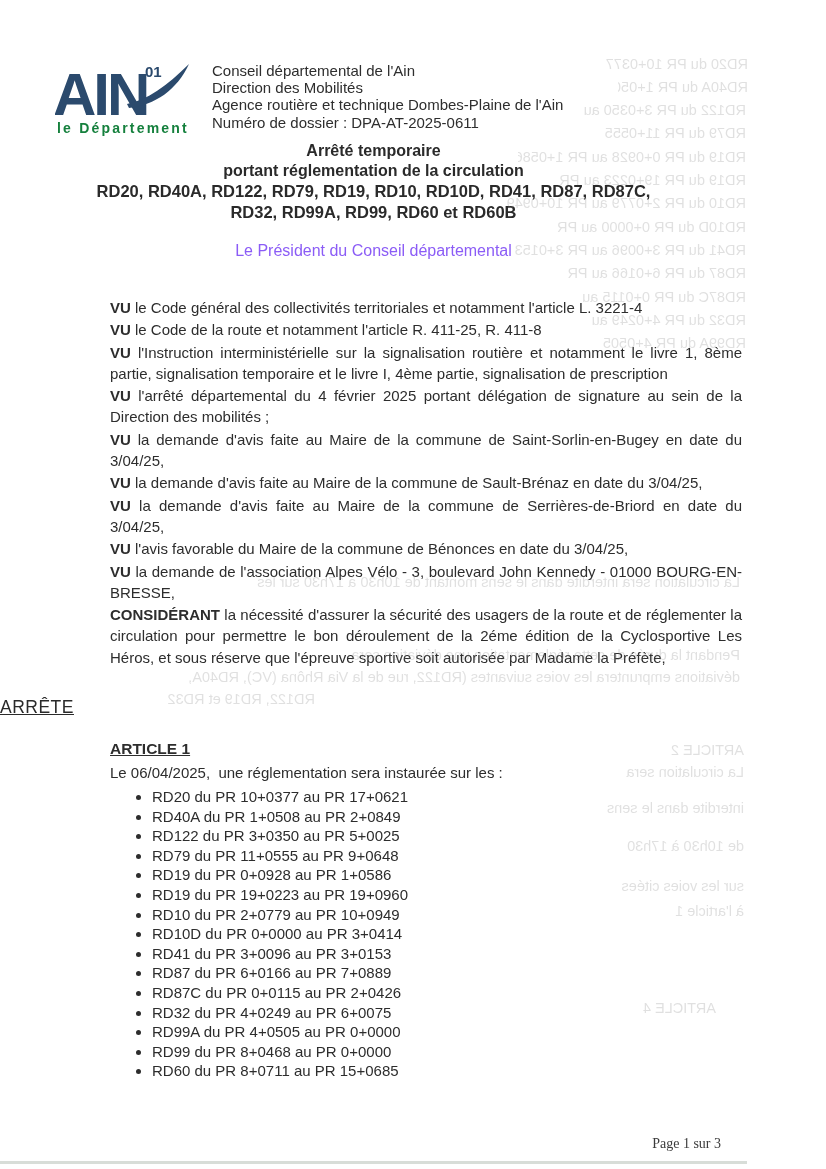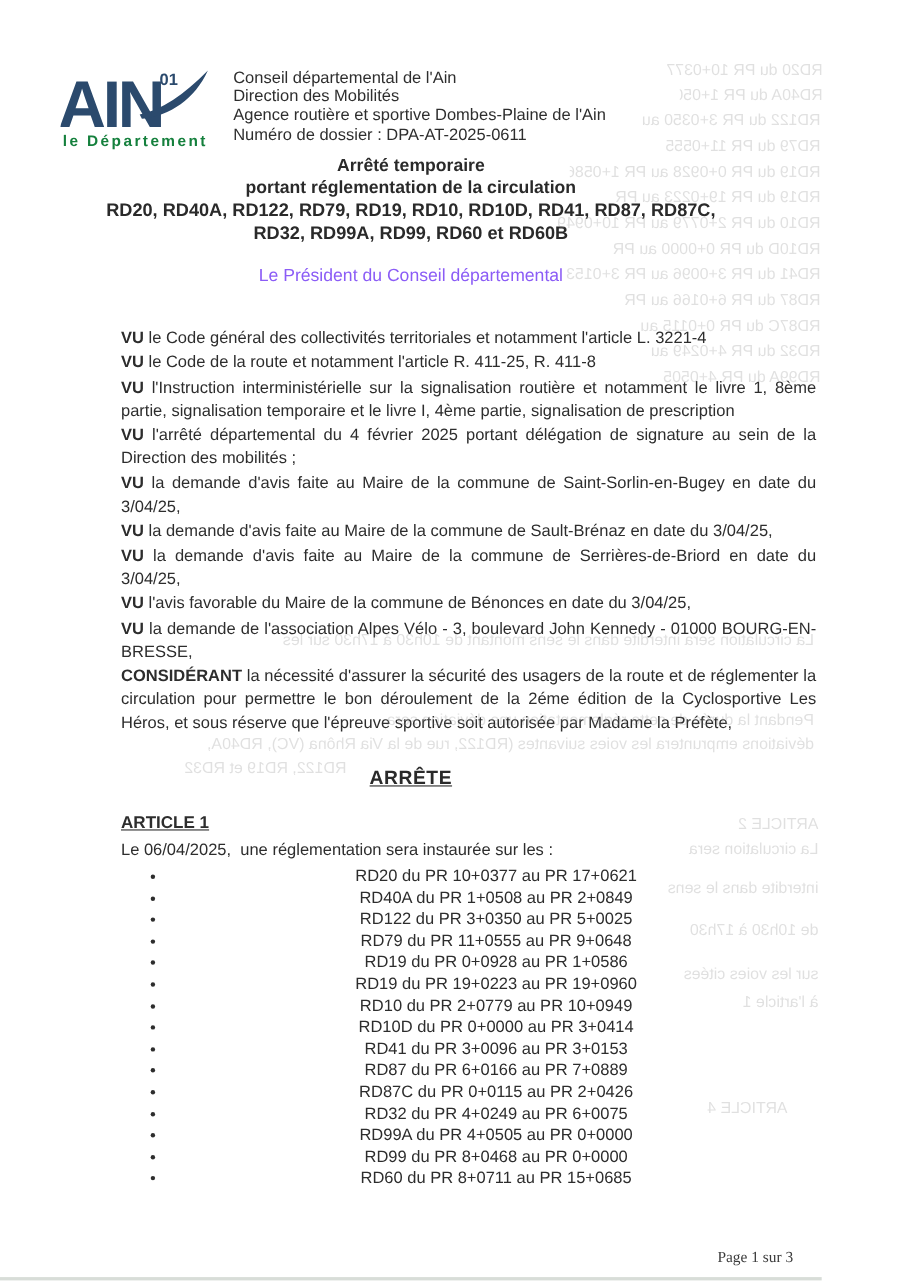--- a/index.html
+++ b/index.html
@@ -37,29 +37,29 @@
   }
   
   .recitals{
     position:absolute;left:110px;top:297px;width:632px;
     font-size:15px;line-height:21.3px;text-align:justify;
   }
   .recitals p{margin:0 0 1px 0;}
   
   .decree-word{
     position:absolute;left:0;right:0;top:697px;
-    text-align:center;font-weight:bold;font-size:17.5px;
+    font-weight:normal;font-size:17.5px;
     text-decoration:underline;color:#2a2a2a;letter-spacing:.5px;
   }
   
   .article-block{position:absolute;left:110px;top:739px;width:640px;font-size:15px;}
   .article-heading{font-weight:bold;font-size:15.5px;line-height:20px;margin:0;text-decoration:underline;}
   .article-intro{margin:3px 0 0 0;line-height:21px;white-space:pre-wrap;}
   .road-list{margin:4px 0 0 0;padding:0 0 0 42px;list-style:disc;}
-  .road-list li{line-height:19.6px;text-align:center;}
+  .road-list li{line-height:19.6px;}
   
   .page-footer{
     position:absolute;right:26px;top:1136px;
     font-family:"Liberation Serif", serif;
     font-size:14px;color:#3b3b3b;
   }
   
   .edge-right{
     position:absolute;left:820px;top:8px;width:2px;height:1161px;
     background:#c7c7c7;opacity:.85;
@@ -86,21 +86,21 @@
       <text x="-2" y="55" font-family="Liberation Sans, sans-serif" font-size="60" font-weight="bold" letter-spacing="-3" fill="#2b4a6d">AIN</text>
       <path d="M72 44 C92 40 112 26 134 4 C122 30 100 45 74 48 Z" fill="#2b4a6d"></path>
       <text x="90" y="17" font-family="Liberation Sans, sans-serif" font-size="15" font-weight="bold" fill="#2b4a6d">01</text>
     </svg>
     <div class="logo-tagline">le Département</div>
   </div>
 
   <div class="agency-header">
       <div>Conseil départemental de l'Ain</div>
       <div>Direction des Mobilités</div>
-      <div>Agence routière et sportive Dombes-Plaine de l'Ain</div>
+      <div>Agence routière et technique Dombes-Plaine de l'Ain</div>
       <div>Numéro de dossier : DPA-AT-2025-0611</div>
     </div>
 
   <div class="title-block">
     <div class="t1">Arrêté temporaire</div>
     <div class="t2">portant réglementation de la circulation</div>
     <div class="t3">RD20, RD40A, RD122, RD79, RD19, RD10, RD10D, RD41, RD87, RD87C,</div>
     <div class="t4">RD32, RD99A, RD99, RD60 et RD60B</div>
   </div>
 

